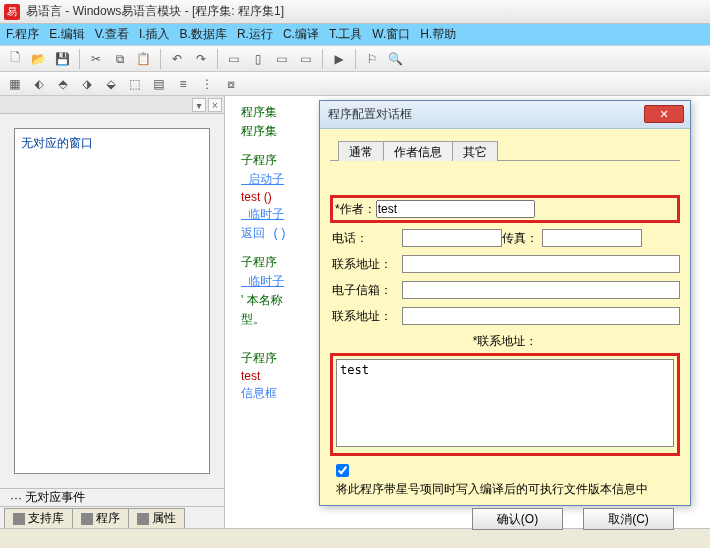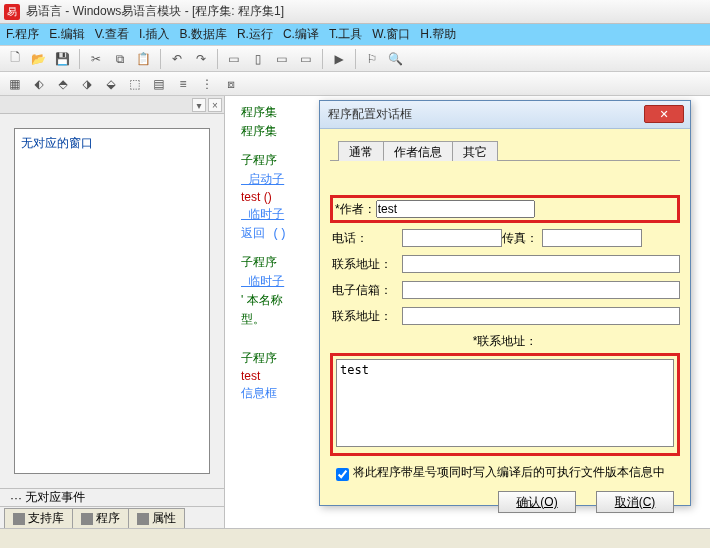--- a/index.html
+++ b/index.html
@@ -48,24 +48,24 @@
 .tabs .tab.active { background: #f0f0f0; border-bottom: 1px solid #f0f0f0; }
 .form-row { display: flex; align-items: center; height: 22px; margin: 4px 0; }
 .form-row .lbl { width: 72px; text-align: left; padding-left: 2px; }
 .form-row input[type=text] { flex: 1; height: 18px; border: 1px solid #888; padding: 0 3px; font-family: Consolas, monospace; background: #fff; }
 .form-row .lbl2 { width: 40px; text-align: right; padding-right: 4px; }
 .hilite { border: 3px solid #d22; padding: 2px; margin-top: 28px; }
 .row1box { display: flex; align-items: center; }
 .copyright { text-align: center; margin-top: 6px; }
 .taarea { width: 100%; height: 88px; resize: none; border: 1px solid #888; font-family: Consolas, monospace; padding: 3px; font-size: 12px; background: #fff; overflow-y: scroll; }
 .tbox-wrap { border: 3px solid #d22; padding: 3px; margin-top: 3px; }
-.chkrow { display: flex; align-items: flex-end; margin: 8px 0 0 6px; gap: 4px; }
+.chkrow { display: flex; align-items: flex-start; margin: 8px 0 0 6px; gap: 4px; flex-direction: column; }
 .chkrow input[type=checkbox]{ width:13px; height:13px; }
 .dlg-buttons { display: flex; justify-content: flex-end; gap: 20px; margin-top: 10px; padding-right: 6px; }
-.dlg-buttons button { width: 78px; height: 22px; background: linear-gradient(#fdfdfd,#e4e4e4); border: 1px solid #888; text-decoration: underline; }
+.dlg-buttons button { width: 91px; height: 22px; background: linear-gradient(#fdfdfd,#e4e4e4); border: 1px solid #888; }
 
 .statusbar { position: absolute; left: 0; right: 0; bottom: 0; height: 20px; background: #ece9d8; border-top: 1px solid #c0c0c0; }
 </style>
 </head>
 <body>
 
 <div class="titlebar">
   <div class="app-icon">易</div>
   <span>易语言 - Windows易语言模块 - [程序集: 程序集1]</span>
 </div>

